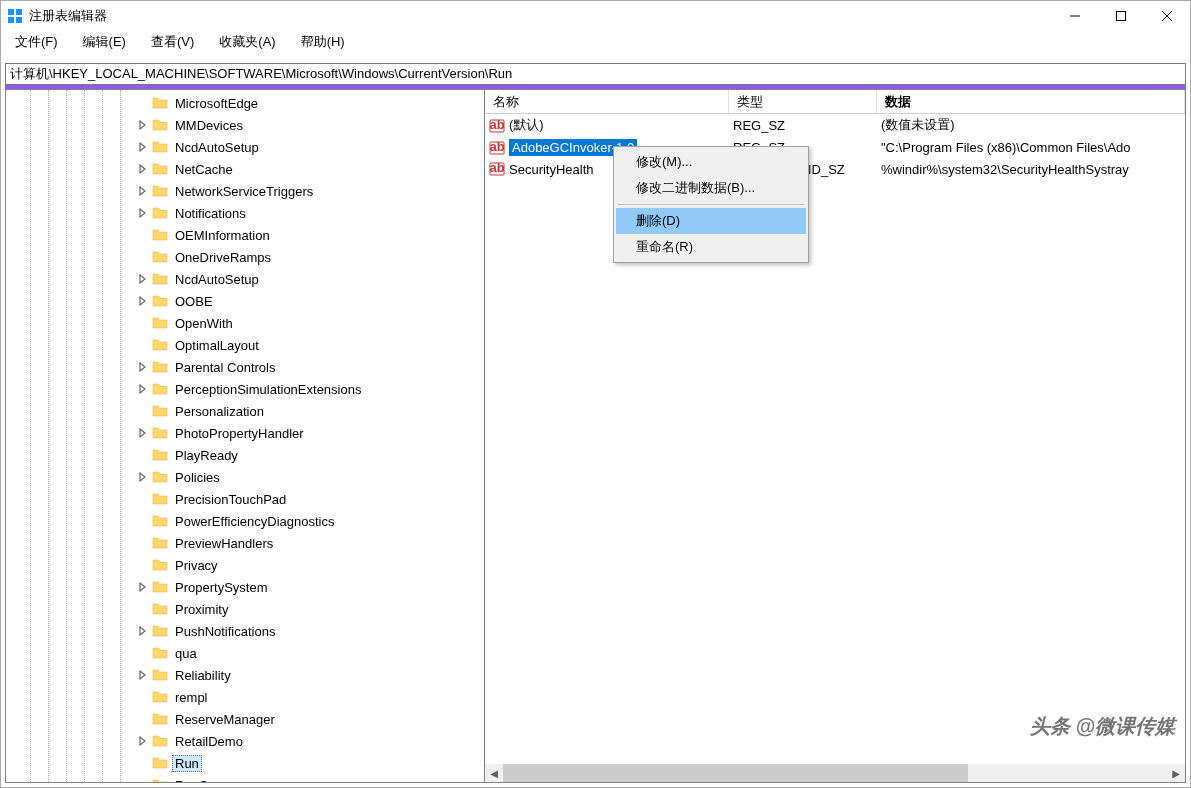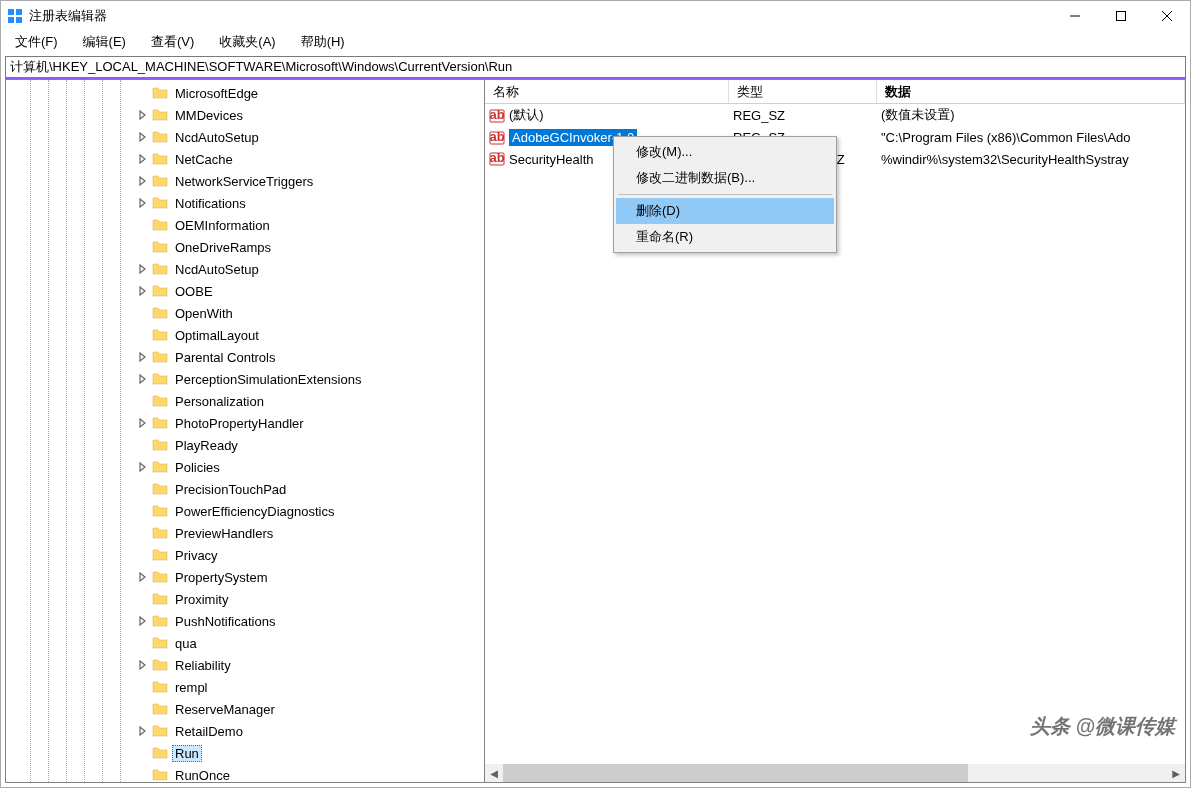--- a/index.html
+++ b/index.html
@@ -4,22 +4,22 @@
 <style>
 * { box-sizing: border-box; margin: 0; padding: 0; font-family: "Microsoft YaHei", "Segoe UI", sans-serif; font-size: 13px; }
 body { width: 1191px; height: 788px; background: #fff; display: flex; flex-direction: column; overflow: hidden; border: 1px solid #aaa; }
 .titlebar { height: 30px; display: flex; align-items: center; padding-left: 6px; background: #fff; }
 .titlebar .appicon { width: 16px; height: 16px; margin-right: 6px; display: inline-block; }
 .titlebar .title-text { flex: 1; font-size: 13px; }
 .win-controls { display: flex; height: 30px; }
 .win-btn { width: 46px; height: 30px; display: flex; align-items: center; justify-content: center; font-size: 13px; color: #000; }
 .menubar { height: 22px; display: flex; align-items: center; padding: 0 6px; gap: 9px; }
 .menu-item { padding: 2px 8px; font-size: 13px; }
-.addressbar { border: 1px solid #7a7a7a; margin: 3px 4px 0 4px; padding: 2px 4px; font-size: 13px; height: 22px; display: flex; align-items: center; }
-.main-split { flex: 1; display: flex; border-top: 1px solid #8b5cf6; margin: 0 4px 4px 4px; overflow: hidden; }
+.addressbar { border: 1px solid #7a7a7a; margin: 10px 4px 0 4px; padding: 2px 4px; font-size: 13px; height: 22px; display: flex; align-items: center; }
+.main-split { flex: 1; display: flex; border-top: 4px solid #8b5cf6; margin: 0 4px 4px 4px; overflow: hidden; }
 .tree-pane { width: 480px; border: 1px solid #828282; overflow-y: scroll; position: relative; background: #fff; }
 .values-pane { flex: 1; border: 1px solid #828282; border-left: none; display: flex; flex-direction: column; overflow: hidden; }
 .tree-inner { position: relative; padding-top: 2px; }
 .tree-node { height: 22px; display: flex; align-items: center; white-space: nowrap; padding-left: 130px; position: relative; }
 .expander { width: 14px; height: 14px; display: inline-flex; align-items: center; justify-content: center; margin-right: 2px; color: #666; font-size: 11px; }
 .folder-icon { width: 16px; height: 16px; margin-right: 4px; display: inline-block; }
 .node-label { padding: 1px 3px; }
 .node-label.selected { background: #cce8ff; border: 1px dotted #666; padding: 0 2px; }
 .tree-lines { position: absolute; left: 0; top: 0; bottom: 0; width: 130px; }
 .vline { position: absolute; top: 0; bottom: 0; width: 0; border-left: 1px dotted #aaa; }
@@ -29,21 +29,21 @@
 .col-type { width: 148px; }
 .col-data { flex: 1; font-weight: bold; }
 .val-body { flex: 1; position: relative; overflow: hidden; }
 .val-row { display: flex; height: 22px; align-items: center; }
 .val-cell { padding: 0 4px; display: flex; align-items: flex-end; overflow: hidden; white-space: nowrap; }
 .cell-name { width: 244px; }
 .cell-type { width: 148px; }
 .cell-data { flex: 1; }
 .string-icon { width: 16px; height: 16px; margin-right: 4px; flex-shrink: 0; }
 .val-row.selected .val-name-text { background: #0078d7; color: #fff; padding: 1px 3px; }
-.context-menu { position: absolute; left: 128px; top: 32px; width: 224px; background: #f0f0f0; border: 1px solid #a0a0a0; box-shadow: 2px 2px 4px rgba(0,0,0,0.25); padding: 2px; z-index: 10; }
+.context-menu { position: absolute; left: 128px; top: 32px; width: 196px; background: #f0f0f0; border: 1px solid #a0a0a0; box-shadow: 2px 2px 4px rgba(0,0,0,0.25); padding: 2px; z-index: 10; }
 .ctx-item { padding: 4px 20px; font-size: 13px; }
 .ctx-item.highlighted { background: #91c9f7; }
 .ctx-sep { height: 1px; background: #c0c0c0; margin: 3px 2px; }
 .h-scrollbar { height: 18px; background: #f0f0f0; display: flex; align-items: center; }
 .h-scroll-btn { width: 18px; height: 18px; background: #f0f0f0; display: flex; align-items: center; justify-content: center; font-size: 10px; color: #606060; }
 .h-scroll-track { flex: 1; height: 18px; position: relative; }
 .h-scroll-thumb { position: absolute; left: 0; width: 70%; height: 18px; background: #cdcdcd; }
 .watermark { position: absolute; right: 10px; bottom: 24px; font-size: 20px; font-weight: bold; color: rgba(0,0,0,0.55); font-style: italic; z-index: 5; }
 .tree-pane::-webkit-scrollbar { width: 18px; }
 .tree-pane::-webkit-scrollbar-track { background: #f0f0f0; }

